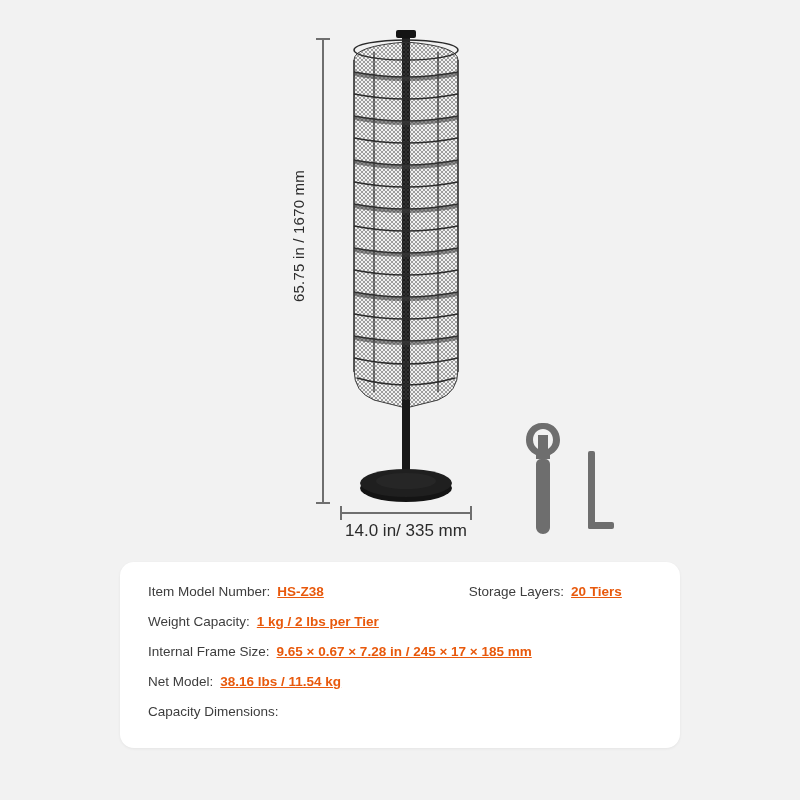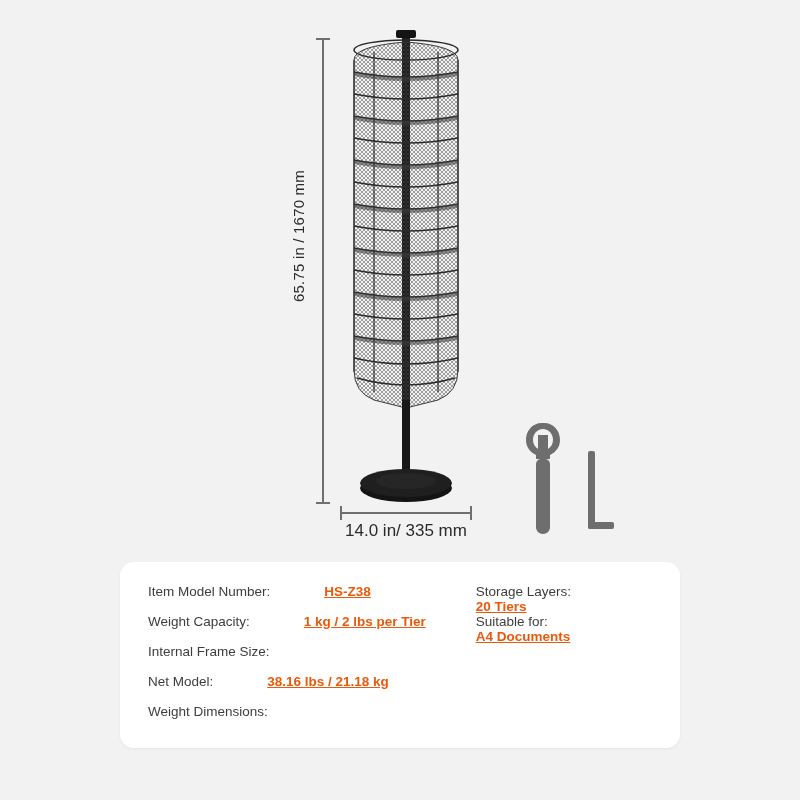--- a/index.html
+++ b/index.html
@@ -125,22 +125,22 @@
     display: flex;
     align-items: baseline;
     padding: 0 28px;
     height: 30px;
   }
   .spec-col {
     display: flex;
     align-items: baseline;
     white-space: nowrap;
   }
-  .spec-col.left  { width: 350px; gap: 47px; }
-  .spec-col.right { width: 200px; flex-direction: column; }
+  .spec-col.left  { width: 350px; }
+  .spec-col.right { width: 200px; }
   .spec-label {
     font-size: 13.5px;
     color: #3d3d3d;
   }
   .spec-value {
     font-size: 13.5px;
     font-weight: bold;
     color: #e8590c;
     margin-left: 7px;
     text-decoration: underline;
@@ -251,41 +251,38 @@
           <span class="spec-label">Storage Layers:</span>
           <span class="spec-value">20 Tiers</span>
         </div>
       </div>
 
       <div class="spec-row">
         <div class="spec-col left">
           <span class="spec-label">Weight Capacity:</span>
           <span class="spec-value">1 kg / 2 lbs per Tier</span>
         </div>
-        <div class="spec-col right">
-          <span class="spec-label">Suitable for:</span>
-          <span class="spec-value">A4 Documents</span>
-        </div>
       </div>
 
       <div class="spec-row">
         <div class="spec-col left">
           <span class="spec-label">Internal Frame Size:</span>
+          <span class="spec-value">9.65 × 0.67 × 7.28 in / 245 × 17 × 185 mm</span>
         </div>
       </div>
 
       <div class="spec-row">
         <div class="spec-col left">
           <span class="spec-label">Net Model:</span>
-          <span class="spec-value">38.16 lbs / 21.18 kg</span>
-        </div>
-      </div>
-
-      <div class="spec-row">
-        <div class="spec-col left">
-          <span class="spec-label">Weight Dimensions:</span>
+          <span class="spec-value">38.16 lbs / 11.54 kg</span>
+        </div>
+      </div>
+
+      <div class="spec-row">
+        <div class="spec-col left">
+          <span class="spec-label">Capacity Dimensions:</span>
         </div>
       </div>
 
     </div>
   </div>
 
 </div>
 
 </body></html>

